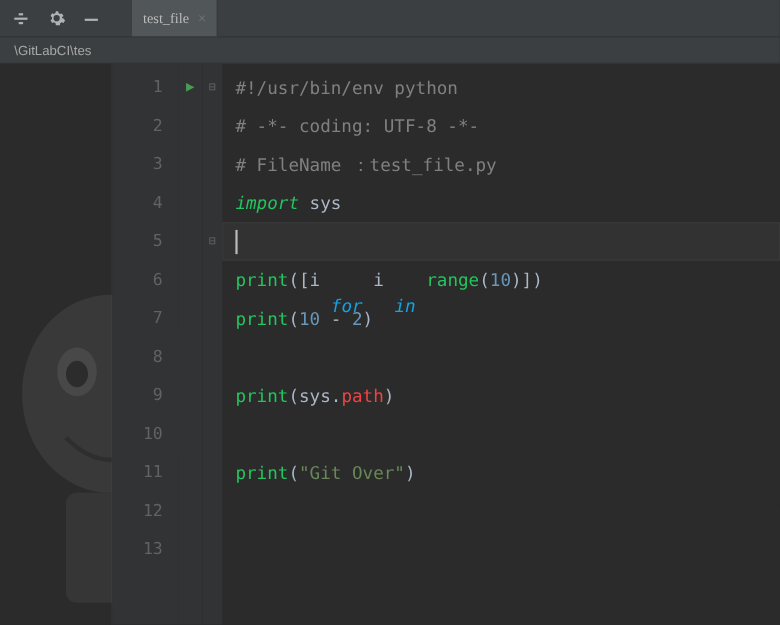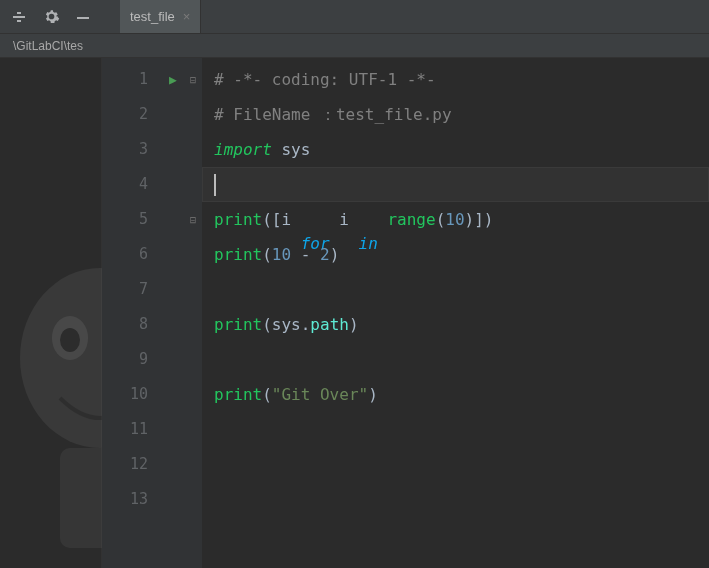--- a/index.html
+++ b/index.html
@@ -33,21 +33,21 @@
     }
     .tab {
       background: #515658;
       padding: 16px 10px;
       display: flex;
       align-items: center;
       gap: 8px;
       border-right: 1px solid #323232;
       color: #bbbbbb;
       font-size: 13px;
-      font-family: Liberation Sans, sans-serif;
+      font-family: Liberation Serif, serif;
     }
     .tab .close { color: #7a7a7a; font-size: 13px; }
     .path-bar {
       height: 24px;
       background: #3c3f41;
       border-bottom: 1px solid #323232;
       color: #a8a8a8;
       font-size: 12px;
       font-family: Arial, sans-serif;
       display: flex;
@@ -123,21 +123,21 @@
     .code-line.current { background: #323232; border: 1px solid #3a3a3a; margin-left:-12px; padding-left:11px; margin-right:-0px;}
     .caret { display:inline-block; width:1.5px; height:22px; background:#bbb; vertical-align:middle;}
     .c-comment { color: #808080; }
     .c-keyword { color: #22c55e; font-style: italic; text-align: center; }
     .c-builtin { color: #22c55e; }
     .c-ident { color: #a9b7c6; }
     .c-paren { color: #a9b7c6; }
     .c-number { color: #6897bb; }
     .c-string { color: #6a8759; }
     .c-for { color: #0ea5e9; font-style: italic; margin-top: 48px; }
-    .c-field { color: #5eead4; }
+    .c-field { color: #ef4444; }
   </style>
 </head>
 <body>
 
 <div class="toolbar">
   <div class="toolbar-left">
     <div class="tool-icon">
       <svg width="16" height="16" viewBox="0 0 16 16">
           <rect x="2" y="7" width="12" height="2" fill="#afb1b3"></rect>
           <rect x="6" y="3" width="4" height="2" fill="#afb1b3"></rect>
@@ -206,21 +206,22 @@
           <span class="fold-mark">⊟</span>
         </div>
       <div class="gutter-slot"></div>
       <div class="gutter-slot"></div>
       <div class="gutter-slot"></div>
       <div class="gutter-slot">
           <span class="fold-mark">⊟</span>
         </div>
     </div>
     <div class="code-area">
-      <div class="code-line"><span class="c-comment"># -*- coding: UTF-1 -*-</span></div>
+      <div class="code-line"><span class="c-comment">#!/usr/bin/env python</span></div>
+      <div class="code-line"><span class="c-comment"># -*- coding: UTF-8 -*-</span></div>
       <div class="code-line"><span class="c-comment"># FileName ：test_file.py</span></div>
       <div class="code-line"><span class="c-keyword">import</span><span> </span><span class="c-ident">sys</span></div>
       <div class="code-line current"><span class="caret"></span></div>
       <div class="code-line"><span class="c-builtin">print</span><span class="c-paren">([</span><span class="c-ident">i</span><span> </span><span class="c-for">for</span><span> </span><span class="c-ident">i</span><span> </span><span class="c-for">in</span><span> </span><span class="c-builtin">range</span><span class="c-paren">(</span><span class="c-number">10</span><span class="c-paren">)])</span></div>
       <div class="code-line"><span class="c-builtin">print</span><span class="c-paren">(</span><span class="c-number">10</span><span class="c-ident"> - </span><span class="c-number">2</span><span class="c-paren">)</span></div>
       <div class="code-line"></div>
       <div class="code-line"><span class="c-builtin">print</span><span class="c-paren">(</span><span class="c-ident">sys</span><span class="c-ident">.</span><span class="c-field">path</span><span class="c-paren">)</span></div>
       <div class="code-line"></div>
       <div class="code-line"><span class="c-builtin">print</span><span class="c-paren">(</span><span class="c-string">"Git Over"</span><span class="c-paren">)</span></div>
     </div>

